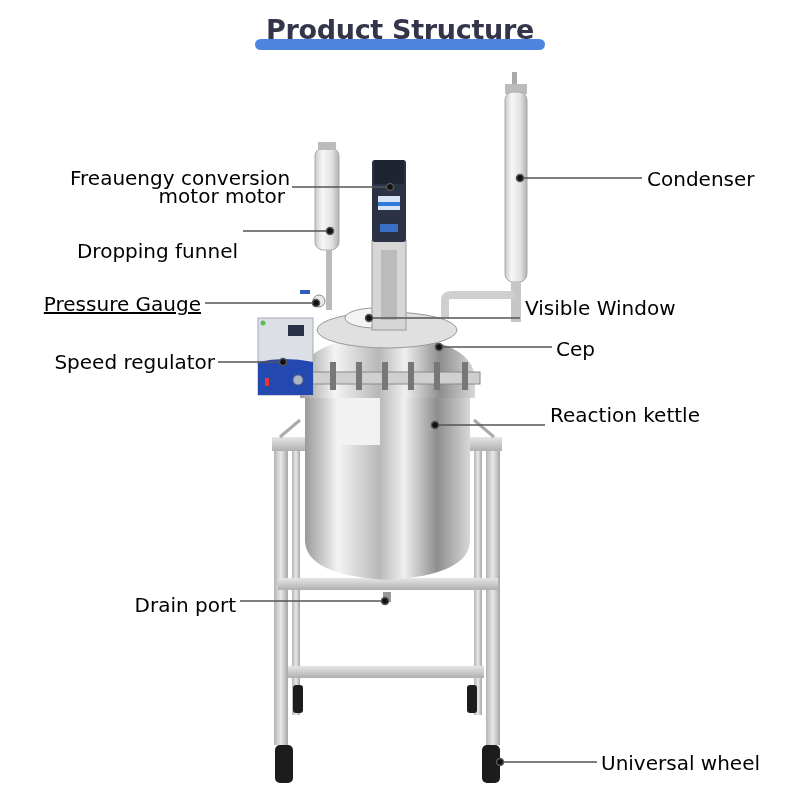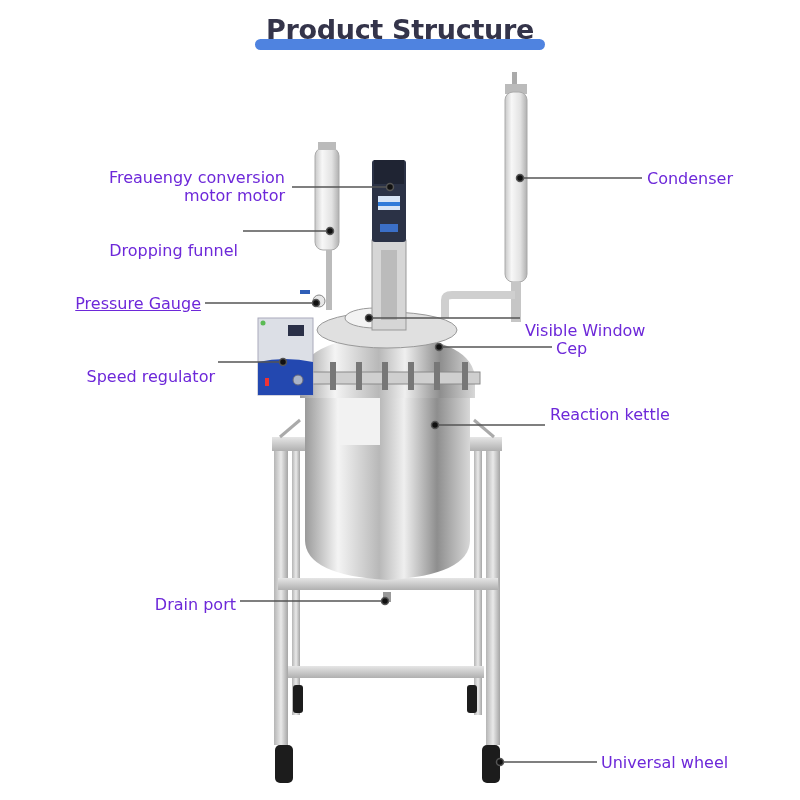--- a/index.html
+++ b/index.html
@@ -1,21 +1,21 @@
 <!DOCTYPE html>
 <html><head>
 <meta charset="utf-8">
 <style>
   html, body { margin:0; padding:0; background:#ffffff; }
   body { width:800px; height:800px; position:relative; overflow:hidden; font-family:"DejaVu Sans", sans-serif; }
   .title-wrap { position:absolute; left:0; top:0; width:800px; height:60px; }
   .title-bar { position:absolute; left:255px; top:39px; width:290px; height:11px; border-radius:6px; background:#4f83e0; }
   .title { position:absolute; left:0; width:800px; top:14px; text-align:center; font-weight:bold; font-size:27px; color:#34344a; letter-spacing:-0.3px; }
   svg.art { position:absolute; left:0; top:0; }
-  .label { position:absolute; font-size:16px; color:#6d28d9; line-height:18px; white-space:nowrap; }
+  .label { position:absolute; font-size:20px; color:#000000; line-height:18px; white-space:nowrap; }
   .label.right { text-align:right; }
 </style>
 </head>
 <body>
 
 <div class="title-wrap">
   <div class="title-bar"></div>
   <div class="title">Product Structure</div>
 </div>
 
@@ -142,19 +142,19 @@
       <circle cx="500" cy="762" r="3.5"></circle>
   </g>
 </svg>
 
 <div class="label right" style="left:70px; top:169px; width:215px;">
   <div>Freauengy conversion</div>
   <div>motor motor</div>
 </div>
 <div class="label right" style="left:40px; top:222px; width:198px;margin-top:20px;">Dropping funnel</div>
 <div class="label right" style="left:20px; top:295px; width:181px;text-decoration:underline;">Pressure Gauge</div>
-<div class="label right" style="left:20px; top:353px; width:195px;margin-top:15px;">Speed regulator</div>
+<div class="label right" style="left:20px; top:353px; width:195px;">Speed regulator</div>
 <div class="label" style="left:647px; top:170px;">Condenser</div>
-<div class="label" style="left:525px; top:322px;">Visible Window</div>
+<div class="label" style="left:525px; top:299px;">Visible Window</div>
 <div class="label" style="left:556px; top:340px;">Cep</div>
 <div class="label" style="left:550px; top:406px;">Reaction kettle</div>
 <div class="label right" style="left:60px; top:596px; width:176px;">Drain port</div>
 <div class="label" style="left:601px; top:754px;">Universal wheel</div>
 
 </body></html>

